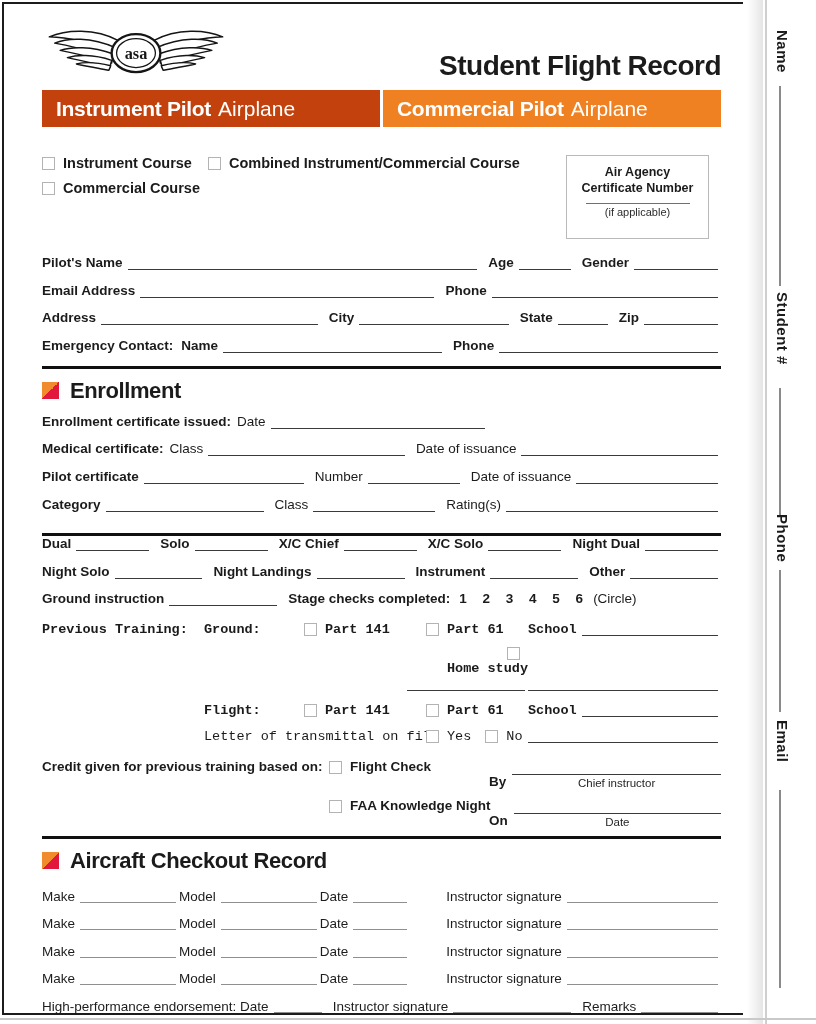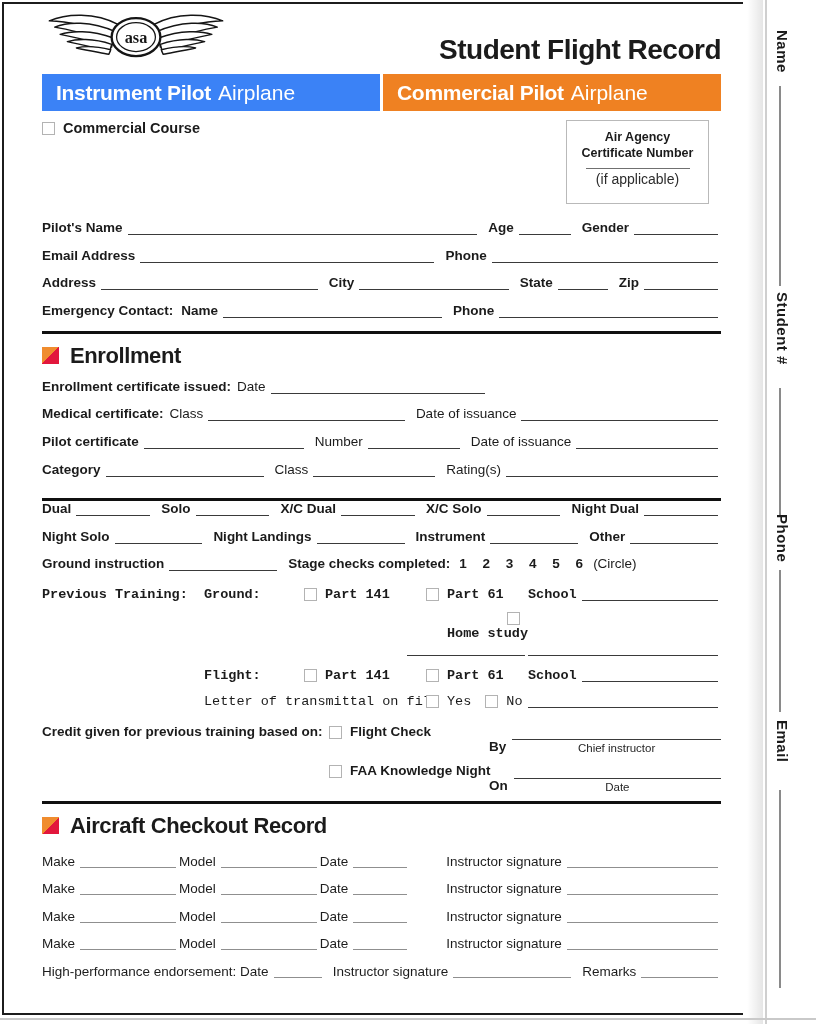--- a/index.html
+++ b/index.html
@@ -3,44 +3,44 @@
 <meta charset="utf-8">
 <style>
   * { box-sizing: border-box; margin: 0; padding: 0; }
   html,body { width:816px; height:1024px; background:#ffffff; font-family:"Liberation Sans","DejaVu Sans",sans-serif; color:#1b1b1b; }
   #page { position:relative; width:816px; height:1024px; overflow:hidden; background:#fff; }
 
   
   .card {
     position:absolute; left:2px; top:2px; width:741px; height:1013px;
     border:2px solid #1c1c1c; border-right:none;
-    padding:6px 22px 0 38px;
+    padding:22px 22px 0 38px;
   }
 
   
   .header-row { display:flex; justify-content:space-between; align-items:flex-end; }
   .logo-wrap { width:188px; height:56px; }
   .page-title { font-size:28px; font-weight:bold; letter-spacing:-0.5px; line-height:1; padding-bottom:2px; }
 
   
   .banner-row { display:flex; margin-top:8px; height:37px; gap:3px; }
   .banner { flex:1 1 50%; display:flex; align-items:center; padding-left:14px; color:#fff; font-size:21px; white-space:nowrap; }
   .banner .bld { font-weight:bold; margin-right:7px; letter-spacing:-0.3px; }
-  .banner-red { background:#3b82f6;text-align:center; }
+  .banner-red { background:#c2410c;text-align:center; }
   .banner-orange { background:#ef8122; }
 
   
   .mid { position:relative; height:88px; }
   .agency-box {
     position:absolute; right:12px; top:0; width:143px; height:84px;
     border:1px solid #b9b9b9; background:#fff; text-align:center; padding-top:9px;
   }
   .agency-box .agency-title { font-weight:bold; font-size:12.5px; line-height:1.25; }
   .agency-box .agency-line { width:104px; border-bottom:1.6px solid #707070; margin:7px auto 2px auto; }
-  .agency-box .agency-note { font-size:14px; color:#2c2c2c; }
+  .agency-box .agency-note { font-size:11px; color:#2c2c2c; }
 
   .course-row { display:flex; align-items:center; width:545px; }
   .course-row1 { margin-top:28px; }
   .course-row2 { margin-top:9px; }
   .course-item { display:flex; align-items:center; margin-right:16px; }
   .cb { display:inline-block; width:13px; height:13px; border:1.5px solid #b3b3b3; background:#fff; margin-right:8px; flex:0 0 auto; }
   .course-label { font-size:14.5px; font-weight:bold; white-space:nowrap; }
 
   
   .row { display:flex; align-items:flex-start; font-size:13.5px; margin-bottom:11.5px; white-space:nowrap; }
@@ -137,20 +137,30 @@
       </div>
     </div>
 
     <div class="mid">
       <div class="agency-box">
         <div class="agency-title">Air Agency</div>
         <div class="agency-title">Certificate Number</div>
         <div class="agency-line"></div>
         <div class="agency-note">(if applicable)</div>
       </div>
+      <div class="course-row course-row1">
+        <div class="course-item">
+          <span class="cb"></span>
+          <span class="course-label">Instrument Course</span>
+        </div>
+        <div class="course-item">
+          <span class="cb"></span>
+          <span class="course-label">Combined Instrument/Commercial Course</span>
+        </div>
+      </div>
       <div class="course-row course-row2">
         <div class="course-item">
           <span class="cb"></span>
           <span class="course-label">Commercial Course</span>
         </div>
       </div>
     </div>
 
     <div class="info-block">
       <div class="row">
@@ -219,21 +229,21 @@
       <span class="gap8">Rating(s)</span>
       <span class="ln f1"></span>
     </div>
 
     <div class="section-rule rule-credit"></div>
     <div class="row">
       <span class="b">Dual</span>
       <span class="ln f1"></span>
       <span class="b gap8">Solo</span>
       <span class="ln f1"></span>
-      <span class="b gap8">X/C Dual</span>
+      <span class="b gap8">X/C Chief</span>
       <span class="ln f1"></span>
       <span class="b gap8">X/C Solo</span>
       <span class="ln f1"></span>
       <span class="b gap8">Night Dual</span>
       <span class="ln f1"></span>
     </div>
     <div class="row">
       <span class="b">Night Solo</span>
       <span class="ln f1"></span>
       <span class="b gap8">Night Landings</span>

